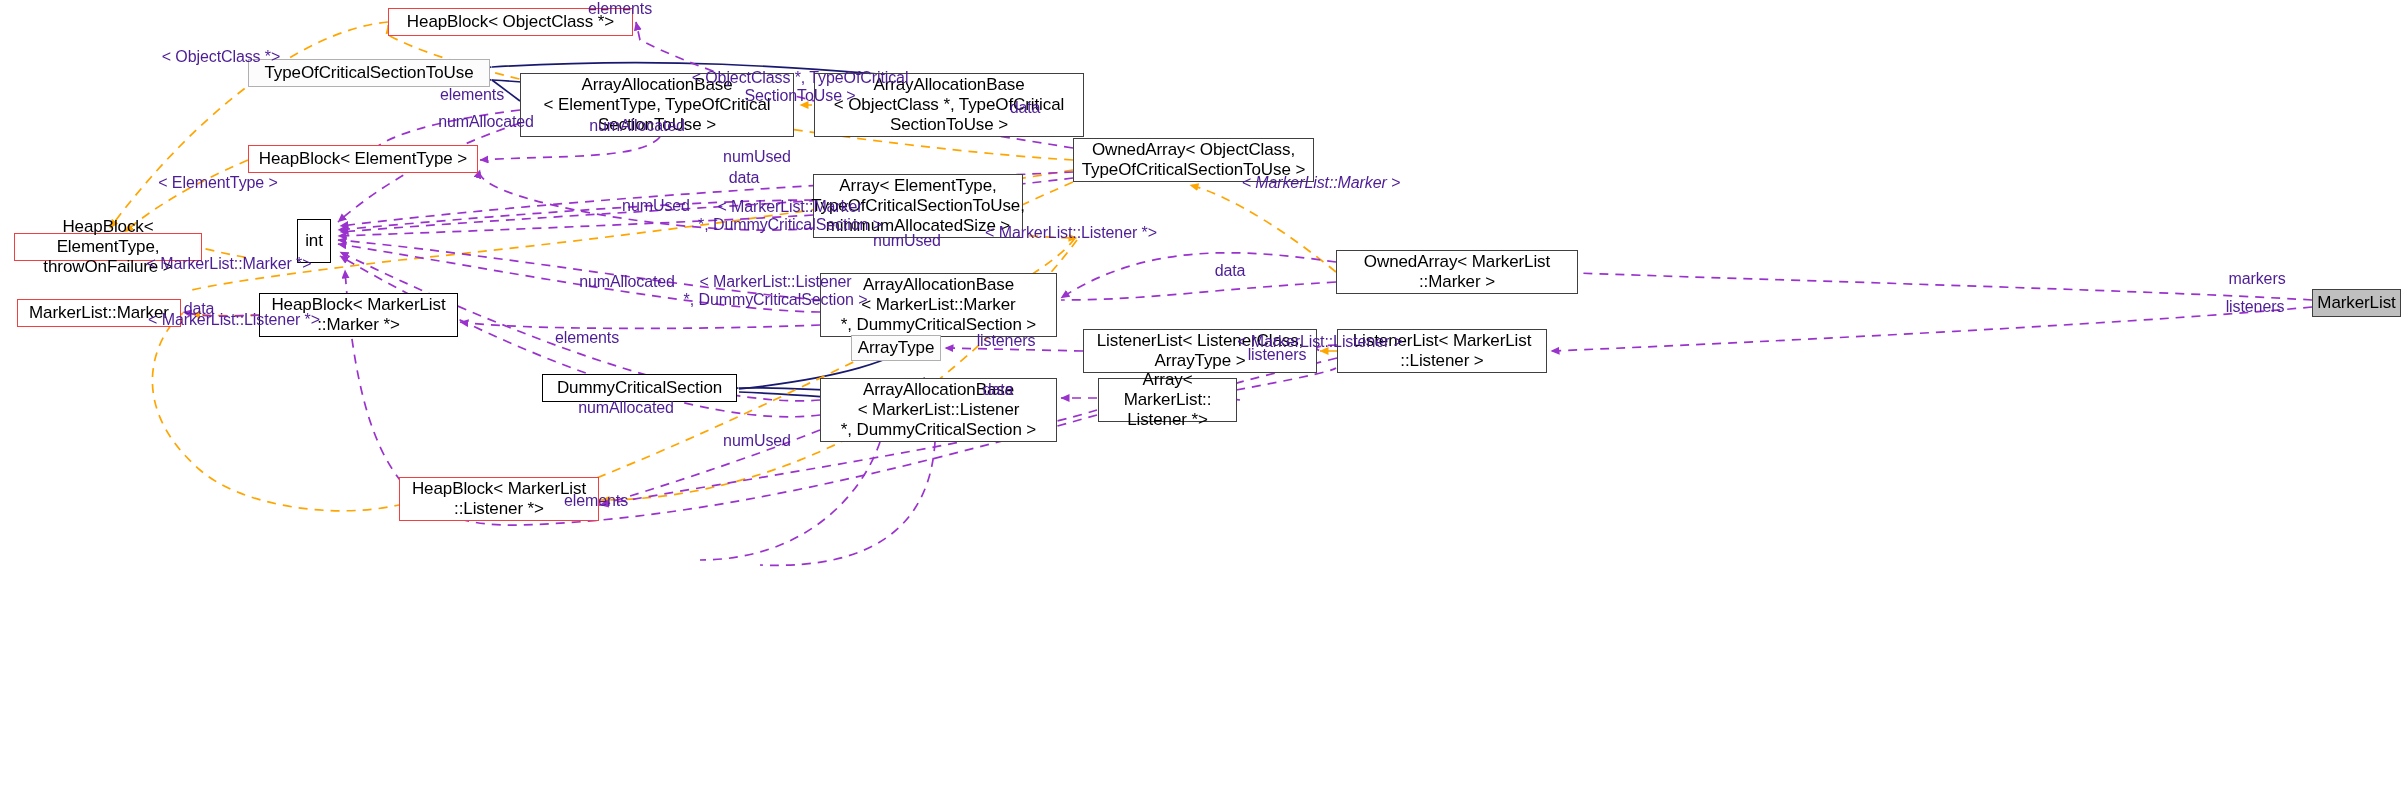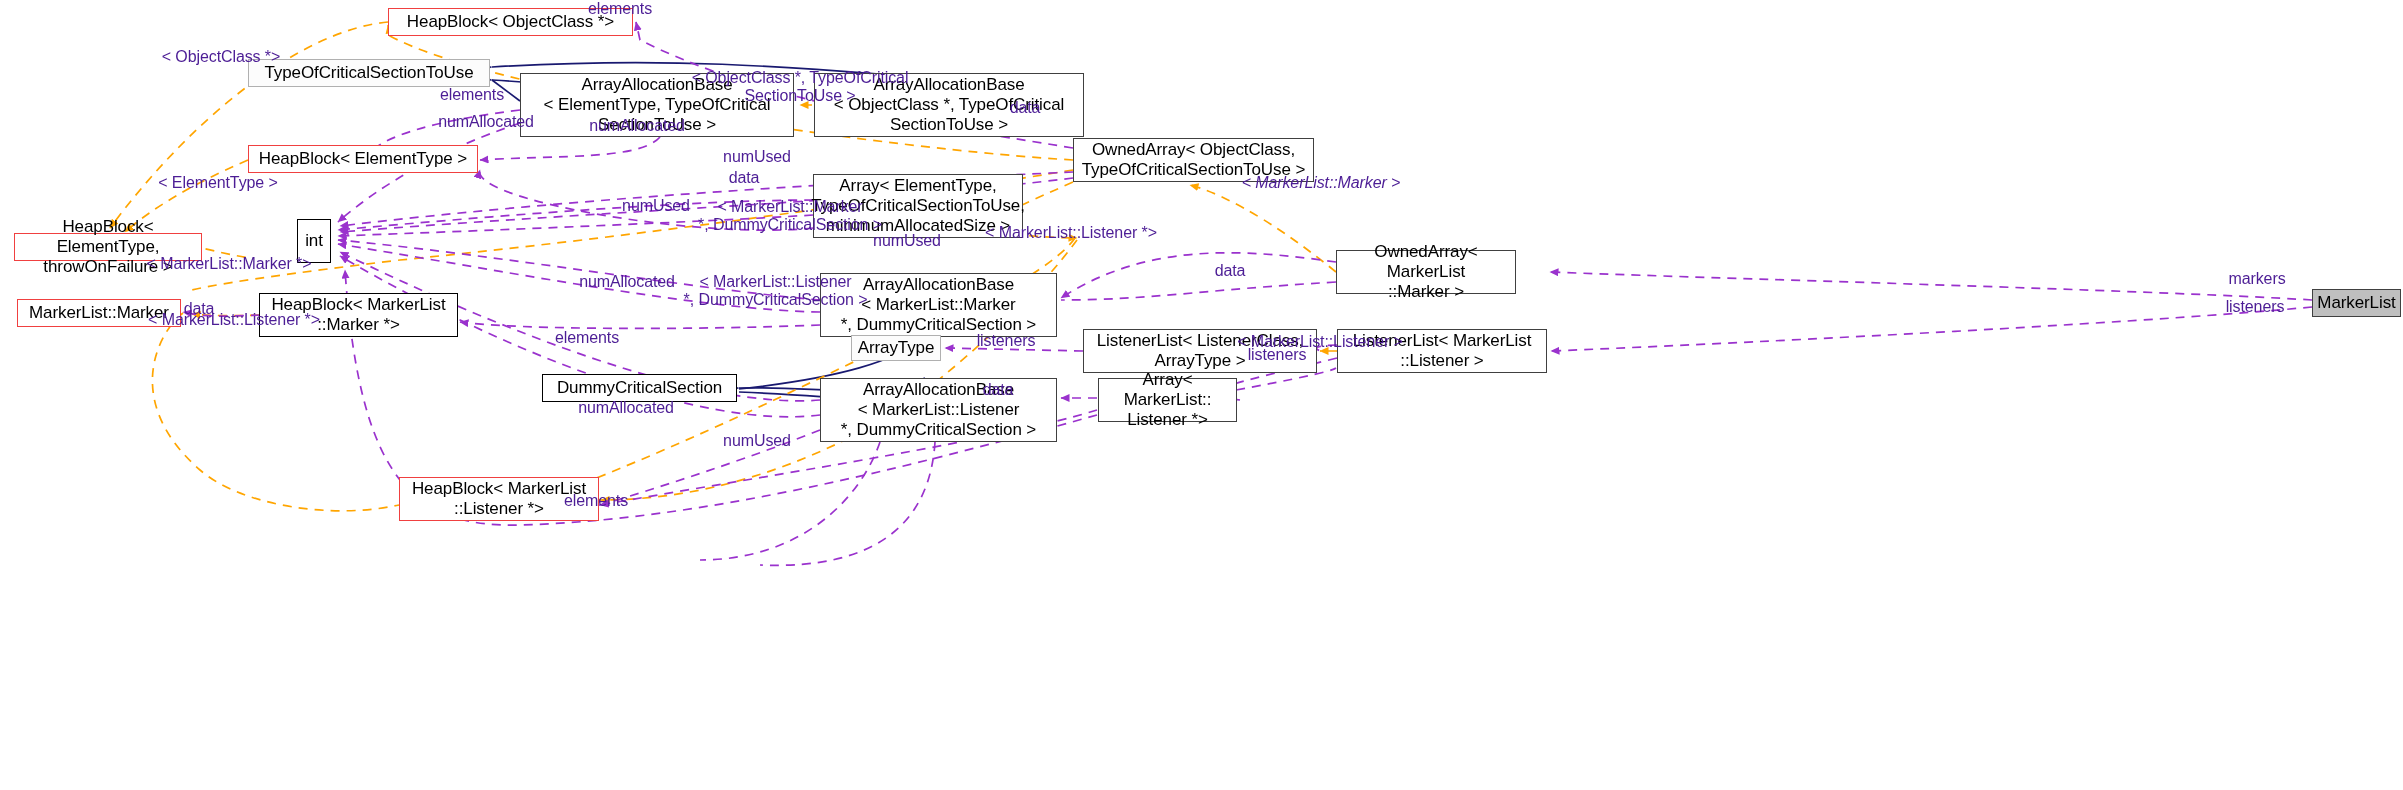--- a/index.html
+++ b/index.html
@@ -156,21 +156,21 @@
 SectionToUse &gt;</div>
       <div class="node n-dark" style="left: 1073px; top: 138px; width: 241px; height: 44px;">OwnedArray&lt; ObjectClass,
 TypeOfCriticalSectionToUse &gt;</div>
       <div class="node n-red" style="left: 248px; top: 145px; width: 230px; height: 28px;">HeapBlock&lt; ElementType &gt;</div>
       <div class="node n-dark" style="left: 813px; top: 174px; width: 210px; height: 64px;">Array&lt; ElementType,
 TypeOfCriticalSectionToUse,
 minimumAllocatedSize &gt;</div>
       <div class="node n-red" style="left: 14px; top: 233px; width: 188px; height: 28px;">HeapBlock&lt; ElementType,
 throwOnFailure &gt;</div>
       <div class="node n-black" style="left: 297px; top: 219px; width: 34px; height: 44px;">int</div>
-      <div class="node n-dark" style="left: 1336px; top: 250px; width: 180px; height: 44px;">OwnedArray&lt; MarkerList
+      <div class="node n-dark" style="left: 1336px; top: 250px; width: 242px; height: 44px;">OwnedArray&lt; MarkerList
 ::Marker &gt;</div>
       <div class="node n-focus" style="left: 2312px; top: 289px; width: 89px; height: 28px;">MarkerList</div>
       <div class="node n-dark" style="left: 820px; top: 273px; width: 237px; height: 64px;">ArrayAllocationBase
 &lt; MarkerList::Marker
 *, DummyCriticalSection &gt;</div>
       <div class="node n-red" style="left: 17px; top: 299px; width: 164px; height: 28px;">MarkerList::Marker</div>
       <div class="node n-black" style="left: 259px; top: 293px; width: 199px; height: 44px;">HeapBlock&lt; MarkerList
 ::Marker *&gt;</div>
       <div class="node n-dark" style="left: 1083px; top: 329px; width: 234px; height: 44px;">ListenerList&lt; ListenerClass,
 ArrayType &gt;</div>

